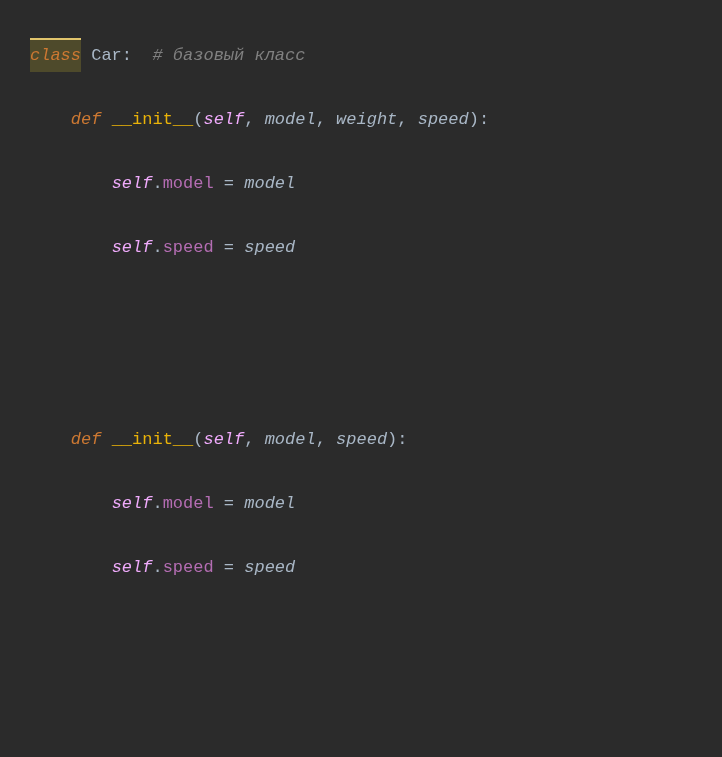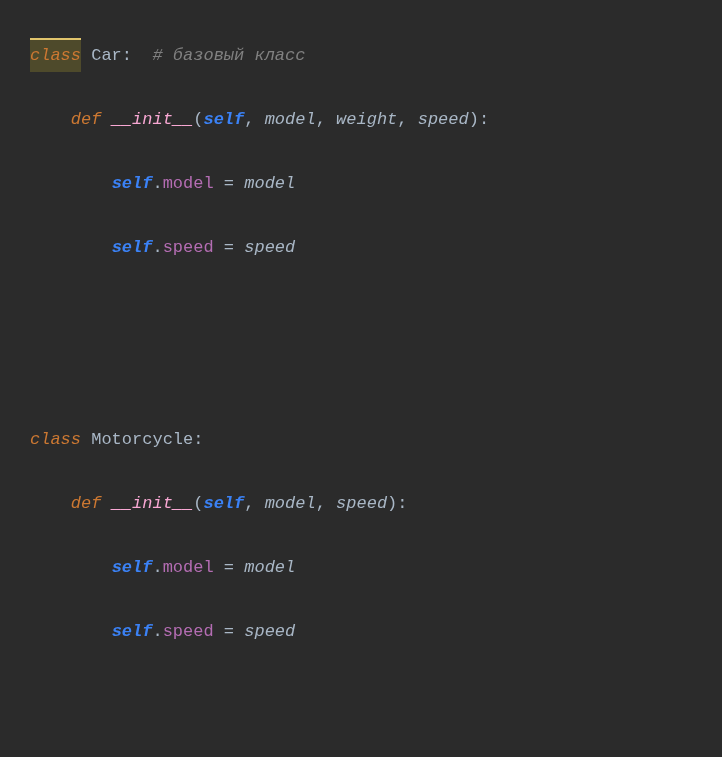--- a/index.html
+++ b/index.html
@@ -12,41 +12,40 @@
     height: 757px;
     overflow: hidden;
   }
   .editor {
     padding: 6px 14px;
     white-space: pre;
   }
   .line { display: block; padding-left: 16px; }
   .kw { color: #cc7832; font-style: italic; }
   .cls { color: #a9b7c6; }
-  .fn { color: #f9a8d4; font-style: italic; }
-  .self { color: #3b82f6; font-style: italic; font-weight: bold; }
+  .fn { color: #eab308; }
+  .self { color: #f0abfc; font-style: italic; }
   .param { color: #a9b7c6; font-style: italic; }
   .punct { color: #a9b7c6; }
   .op { color: #a9b7c6; }
   .attr { color: #b46db3; }
   .comment { color: #808080; font-style: italic; }
   .highlight-yellow { background: #4e4a2b; border-top: 2px solid #e0c46c; display: inline-block; }
   .dot { color: #a9b7c6; }
 </style>
 </head>
 <body>
 
 <div class="editor">
 <span class="line"><span class="highlight-yellow"><span class="kw">class</span></span><span class="punct"> </span><span class="cls">Car</span><span class="punct">:</span><span class="punct">  </span><span class="comment"># базовый класс</span></span>
 <span class="line"><span class="punct">    </span><span class="kw">def</span><span class="punct"> </span><span class="fn">__init__</span><span class="punct">(</span><span class="self">self</span><span class="punct">,</span><span class="punct"> </span><span class="param">model</span><span class="punct">,</span><span class="punct"> </span><span class="param">weight</span><span class="punct">,</span><span class="punct"> </span><span class="param">speed</span><span class="punct">)</span><span class="punct">:</span></span>
 <span class="line"><span class="punct">        </span><span class="self">self</span><span class="dot">.</span><span class="attr">model</span><span class="punct"> </span><span class="op">=</span><span class="punct"> </span><span class="param">model</span></span>
 <span class="line"><span class="punct">        </span><span class="self">self</span><span class="dot">.</span><span class="attr">speed</span><span class="punct"> </span><span class="op">=</span><span class="punct"> </span><span class="param">speed</span></span>
 <span class="line"> </span>
 <span class="line"> </span>
-<span class="line"><span class="kw">class</span><span class="punct"> </span><span class="cls">Motorcycle</span><span class="punct">:</span></span>
 <span class="line"><span class="punct">    </span><span class="kw">def</span><span class="punct"> </span><span class="fn">__init__</span><span class="punct">(</span><span class="self">self</span><span class="punct">,</span><span class="punct"> </span><span class="param">model</span><span class="punct">,</span><span class="punct"> </span><span class="param">speed</span><span class="punct">)</span><span class="punct">:</span></span>
 <span class="line"><span class="punct">        </span><span class="self">self</span><span class="dot">.</span><span class="attr">model</span><span class="punct"> </span><span class="op">=</span><span class="punct"> </span><span class="param">model</span></span>
 <span class="line"><span class="punct">        </span><span class="self">self</span><span class="dot">.</span><span class="attr">speed</span><span class="punct"> </span><span class="op">=</span><span class="punct"> </span><span class="param">speed</span></span>
 <span class="line"> </span>
 
 
 
 
 
 

